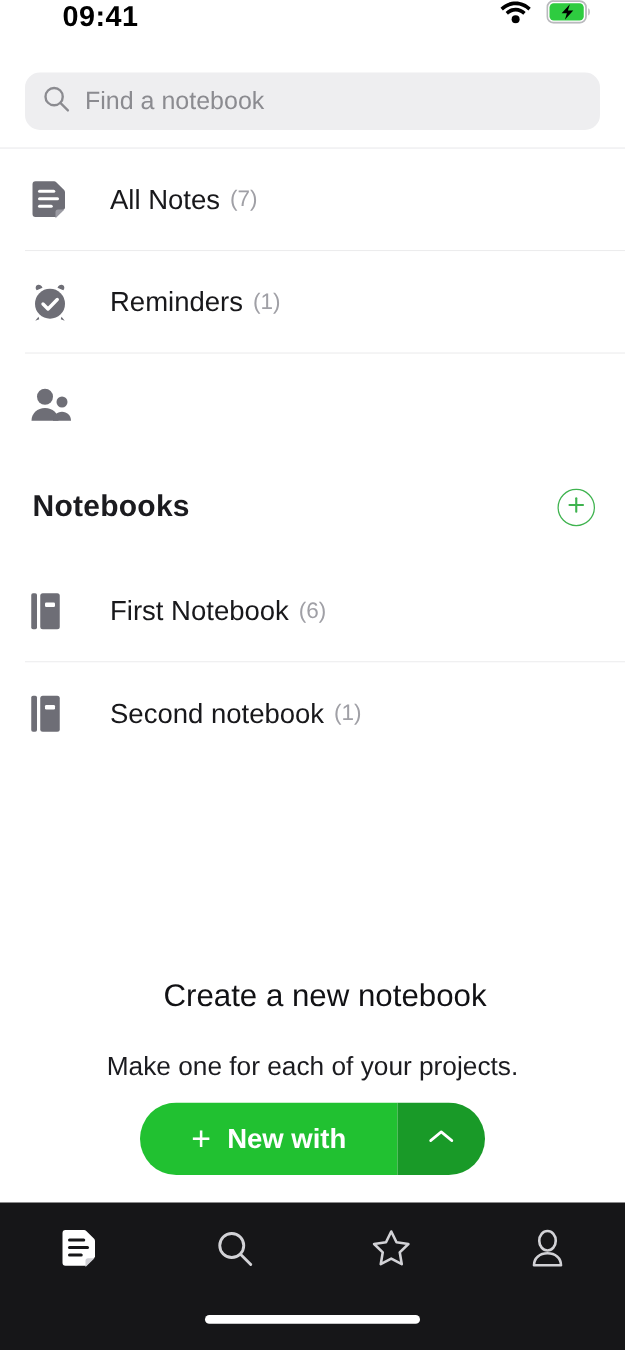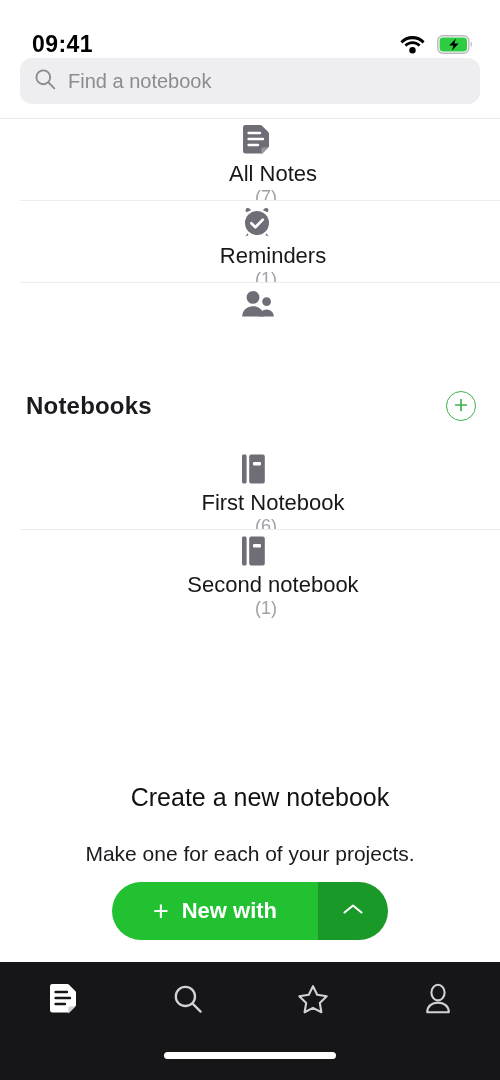--- a/index.html
+++ b/index.html
@@ -7,40 +7,41 @@
     width: 500px; height: 1080px;
     background: #ffffff;
     font-family: "Liberation Sans", sans-serif;
     overflow: hidden;
   }
   #app { position: relative; width: 500px; height: 1080px; background: #fff; display: flex; flex-direction: column; }
 
   
   .statusbar {
     height: 58px; flex: 0 0 58px;
-    display: flex; align-items: flex-end; justify-content: space-between;
+    display: flex; align-items: flex-start; justify-content: space-between;
     padding: 0 26px 0 32px;
+    margin-left: 18px;
   }
   .status-time { font-size: 23px; font-weight: bold; color: #000; letter-spacing: .4px; }
   .status-right { display: flex; align-items: center; gap: 12px; }
 
   
   .search-wrap { padding: 0 20px 14px 20px; }
   .search-box {
     height: 46px; border-radius: 12px; background: #eeeef0;
     display: flex; align-items: center; padding: 0 14px; gap: 12px; text-align: center;
   }
   .search-ph { font-size: 20px; color: #8b8b90; }
 
   .hr-full { height: 1px; background: #e9e9ec; width: 100%; }
 
   
   .row {
     height: 81px; display: flex; align-items: center;
-    padding-left: 24px; background: #fff; flex-direction: column;
+    padding-left: 24px; background: #fff;
   }
   .row-ico { width: 42px; display: flex; align-items: center; justify-content: flex-start; flex: 0 0 42px; }
   .row-label { font-size: 22px; color: #18181b; margin-left: 22px; }
   .row-count { font-size: 18px; color: #a0a0a6; margin-left: 8px; }
   .hr-inset { height: 1px; background: #ececed; margin-left: 20px; }
 
   
   .section-hd {
     height: 84px; display: flex; align-items: center; justify-content: space-between;
     padding: 0 24px 0 26px;

